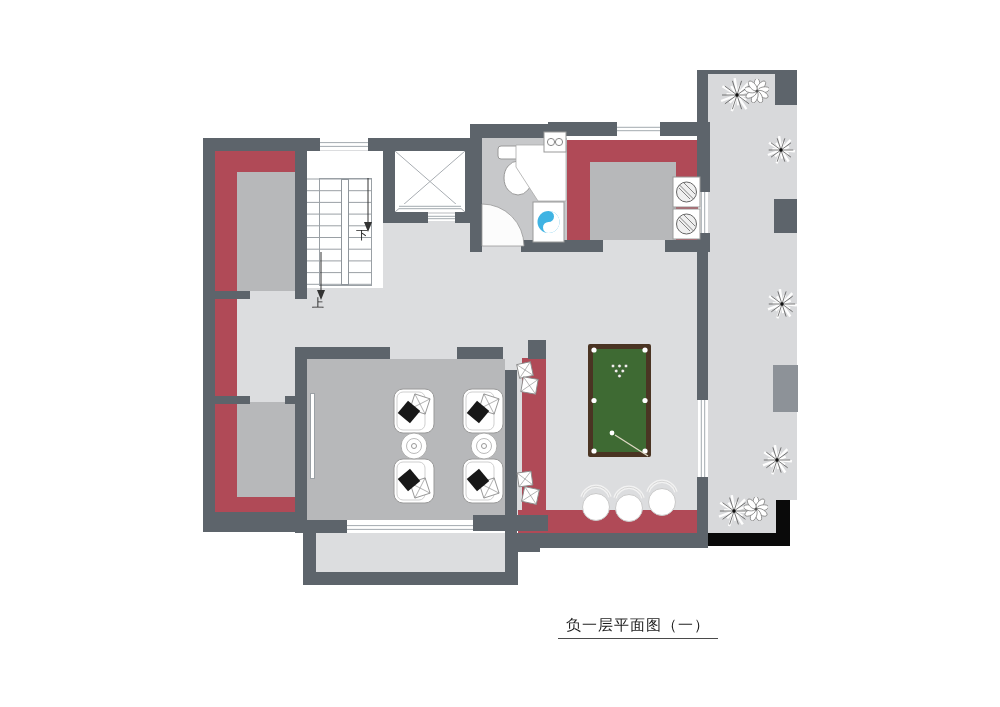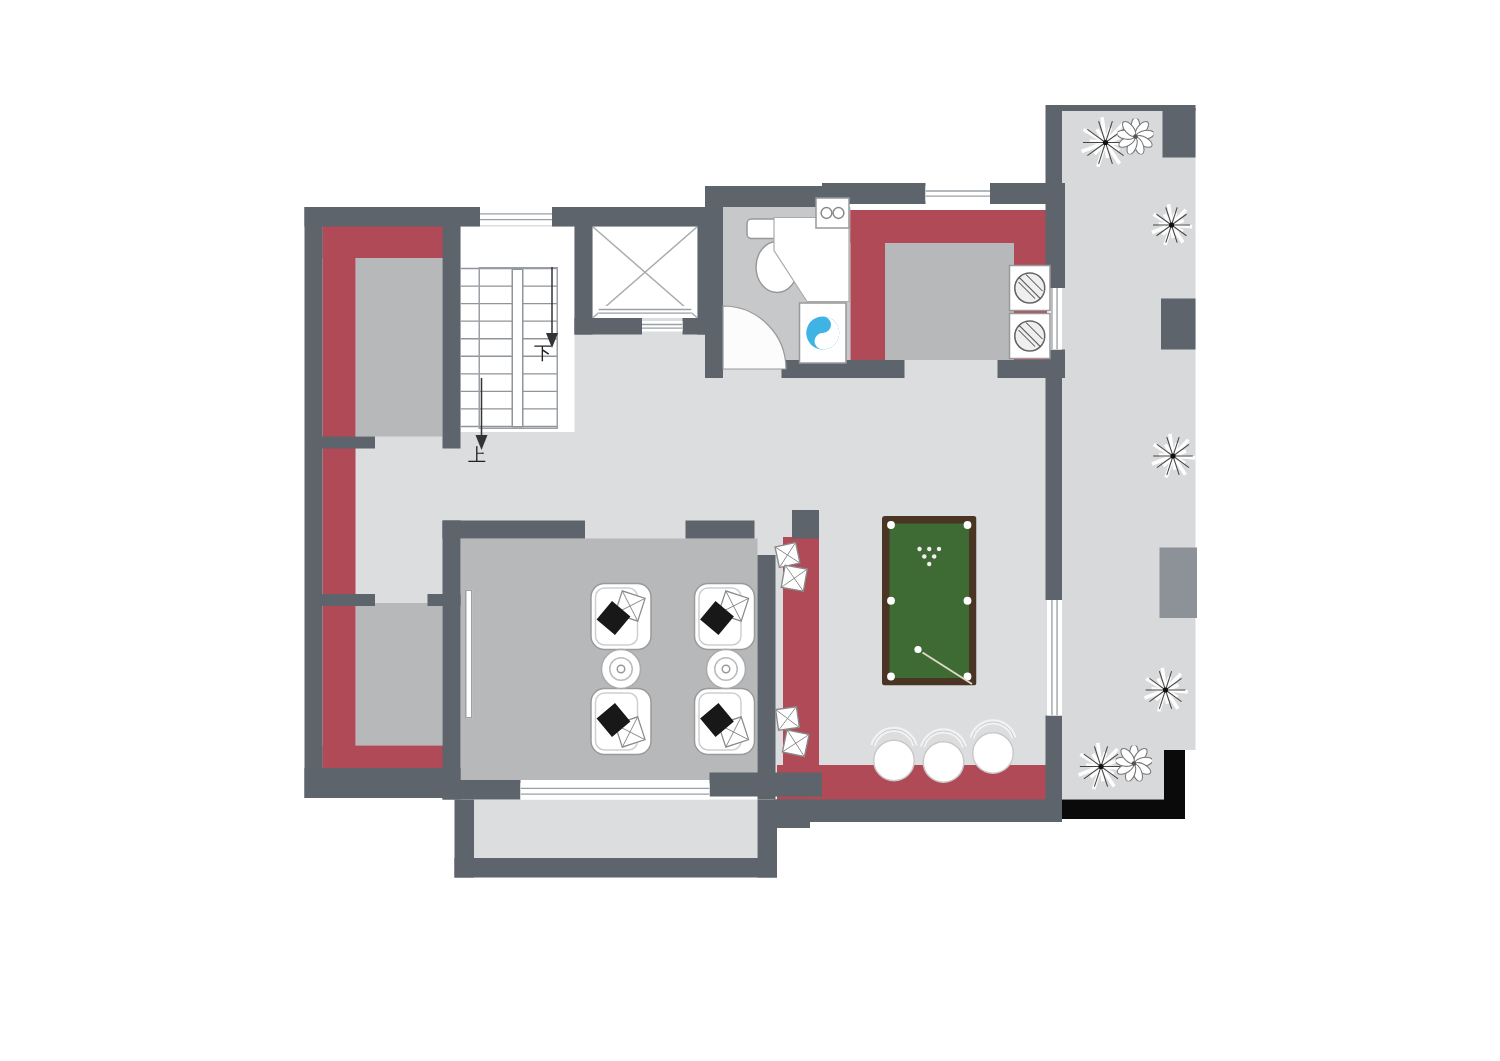--- a/index.html
+++ b/index.html
@@ -16,20 +16,21 @@
   .pillar{background:var(--pillar-light);}
   .title{position:absolute;left:558px;top:616px;width:160px;text-align:center;
          font-family:"Liberation Serif","DejaVu Serif",serif;font-size:15px;color:#1b1b1b;
          letter-spacing:1px;border-bottom:1px solid #4a4a4a;padding-bottom:3px;z-index:40;}
   .stair-label{position:absolute;font-size:12px;color:#222;z-index:40;line-height:1;}
 </style>
 </head>
 <body>
 
 <div id="plan">
+  <div class="title">负一层平面图（一）</div>
   <span class="stair-label" style="left:356px;top:229px;">下</span>
   <span class="stair-label" style="left:312px;top:297px;">上</span>
 <div class="f-light" style="position: absolute; left: 215px; top: 150px; width: 485px; height: 370px;"></div>
     <div class="f-outdoor" style="position: absolute; left: 708px; top: 72px; width: 89px; height: 461px;"></div>
     <div class="f-light" style="position: absolute; left: 316px; top: 533px; width: 189px; height: 41px;"></div>
     <div class="f-medium" style="position: absolute; left: 237px; top: 172px; width: 58px; height: 119px;"></div>
     <div class="f-medium" style="position: absolute; left: 237px; top: 402px; width: 58px; height: 95px;"></div>
     <div class="f-medium" style="position: absolute; left: 307px; top: 359px; width: 198px; height: 161px;"></div>
     <div class="f-medium" style="position: absolute; left: 590px; top: 162px; width: 86px; height: 78px;"></div>
     <div class="f-bath" style="position: absolute; left: 482px; top: 138px; width: 85px; height: 102px;"></div>

